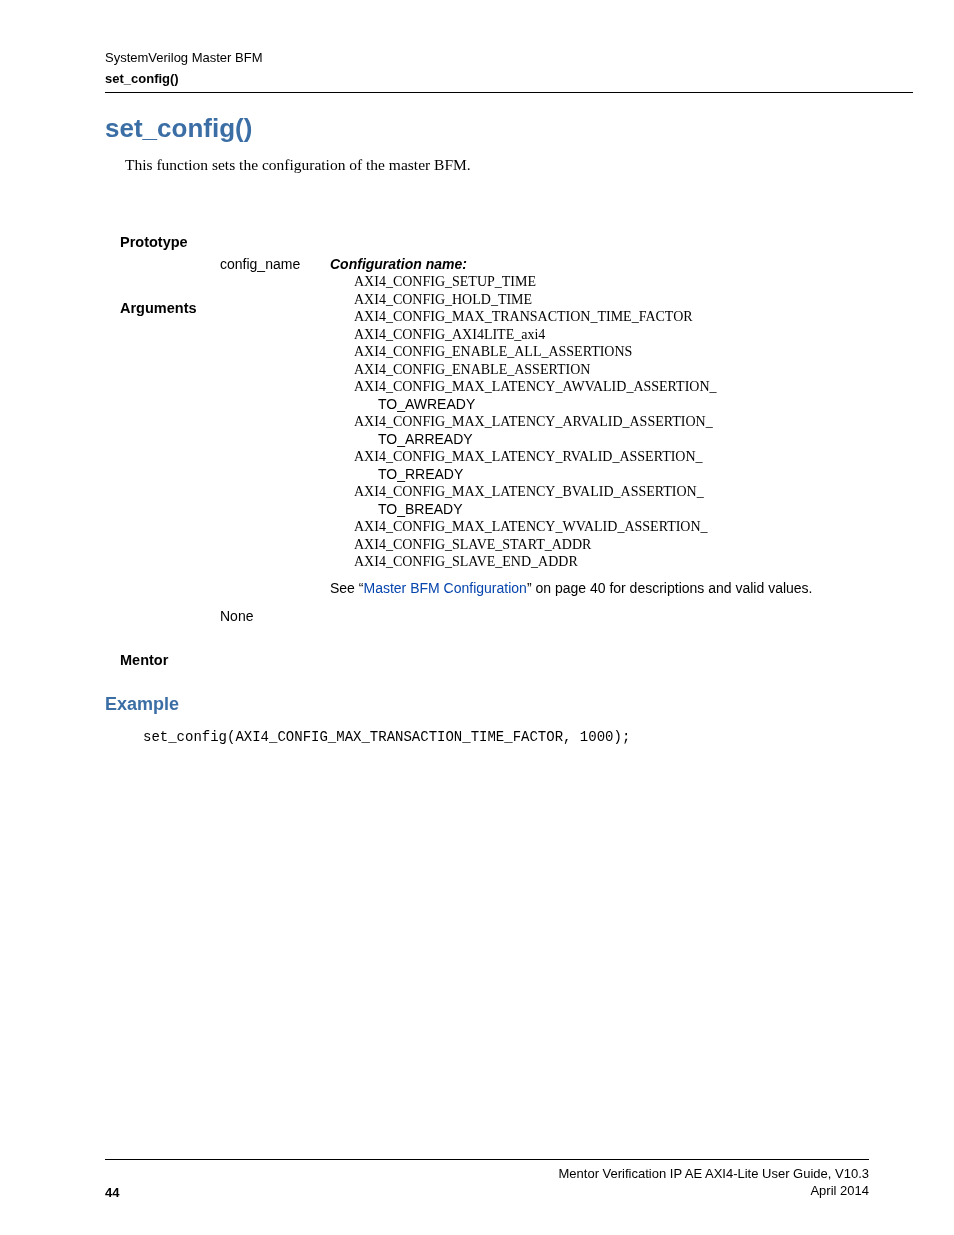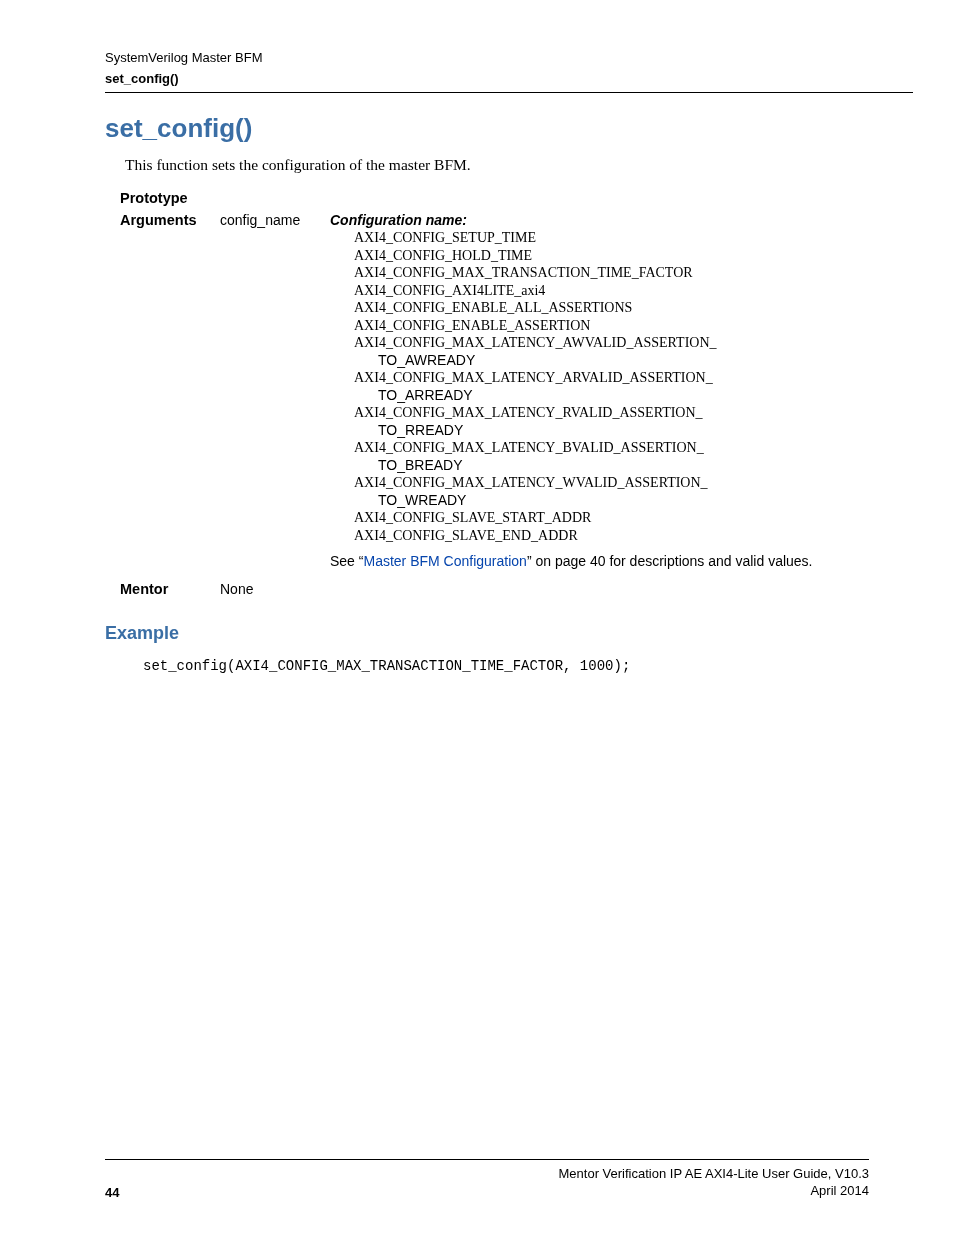--- a/index.html
+++ b/index.html
@@ -53,20 +53,21 @@
     line-height: 1.25;
   }
   .row {
     display: flex;
     align-items: flex-start;
   }
   .col-label {
     width: 100px;
     flex-shrink: 0;
     padding-left: 15px;
+    margin-top: 44px;
   }
   .col-arg {
     width: 110px;
     flex-shrink: 0;
     font-size: 14px;
   }
   .col-desc {
     flex: 1;
     font-size: 14px;
     line-height: 1.25;
@@ -155,21 +156,20 @@
 
       <div class="config-list">AXI4_CONFIG_MAX_LATENCY_AWVALID_ASSERTION_</div>
       <div class="indent2">TO_AWREADY</div>
       <div class="config-list">AXI4_CONFIG_MAX_LATENCY_ARVALID_ASSERTION_</div>
       <div class="indent2">TO_ARREADY</div>
       <div class="config-list">AXI4_CONFIG_MAX_LATENCY_RVALID_ASSERTION_</div>
       <div class="indent2">TO_RREADY</div>
       <div class="config-list">AXI4_CONFIG_MAX_LATENCY_BVALID_ASSERTION_</div>
       <div class="indent2">TO_BREADY</div>
       <div class="config-list">AXI4_CONFIG_MAX_LATENCY_WVALID_ASSERTION_</div>
-      <div class="indent2">TO_WREADY</div>
 
       <div class="config-list">AXI4_CONFIG_SLAVE_START_ADDR</div>
       <div class="config-list">AXI4_CONFIG_SLAVE_END_ADDR</div>
 
       <div class="see-text">
         <span>See “</span><span class="link">Master BFM Configuration</span><span>” on page 40 for descriptions and valid values.</span>
       </div>
     </div>
   </div>
 

